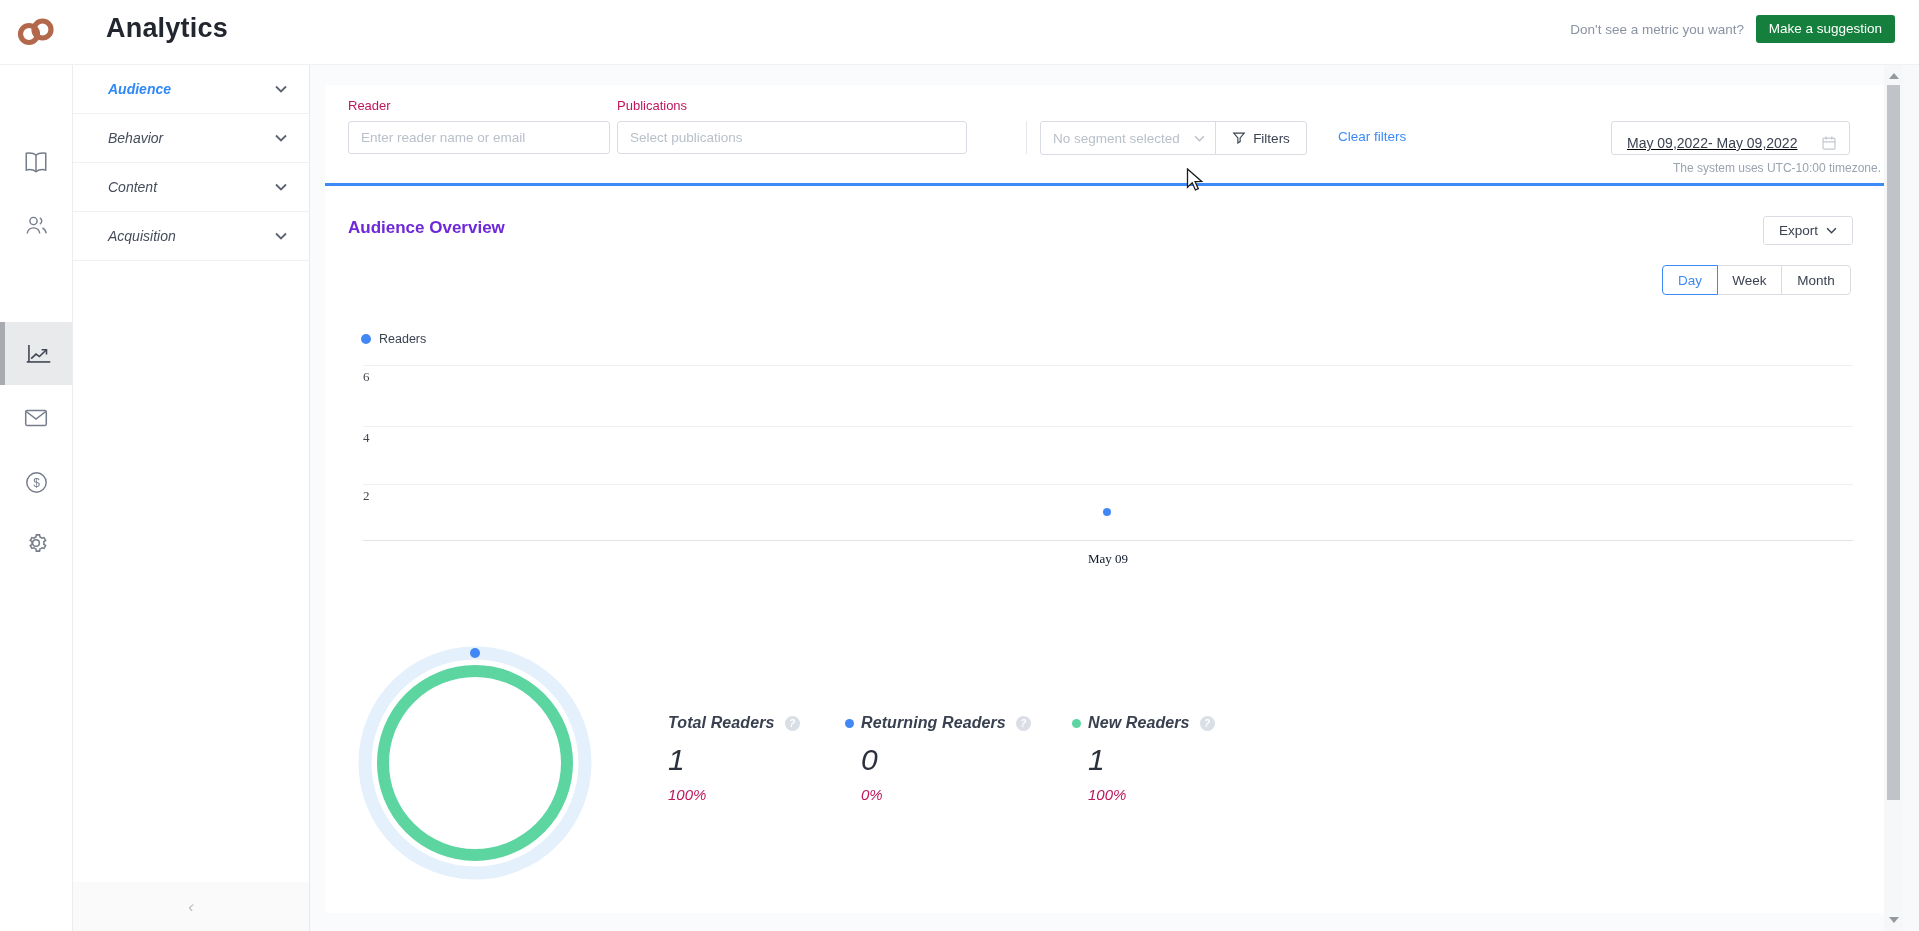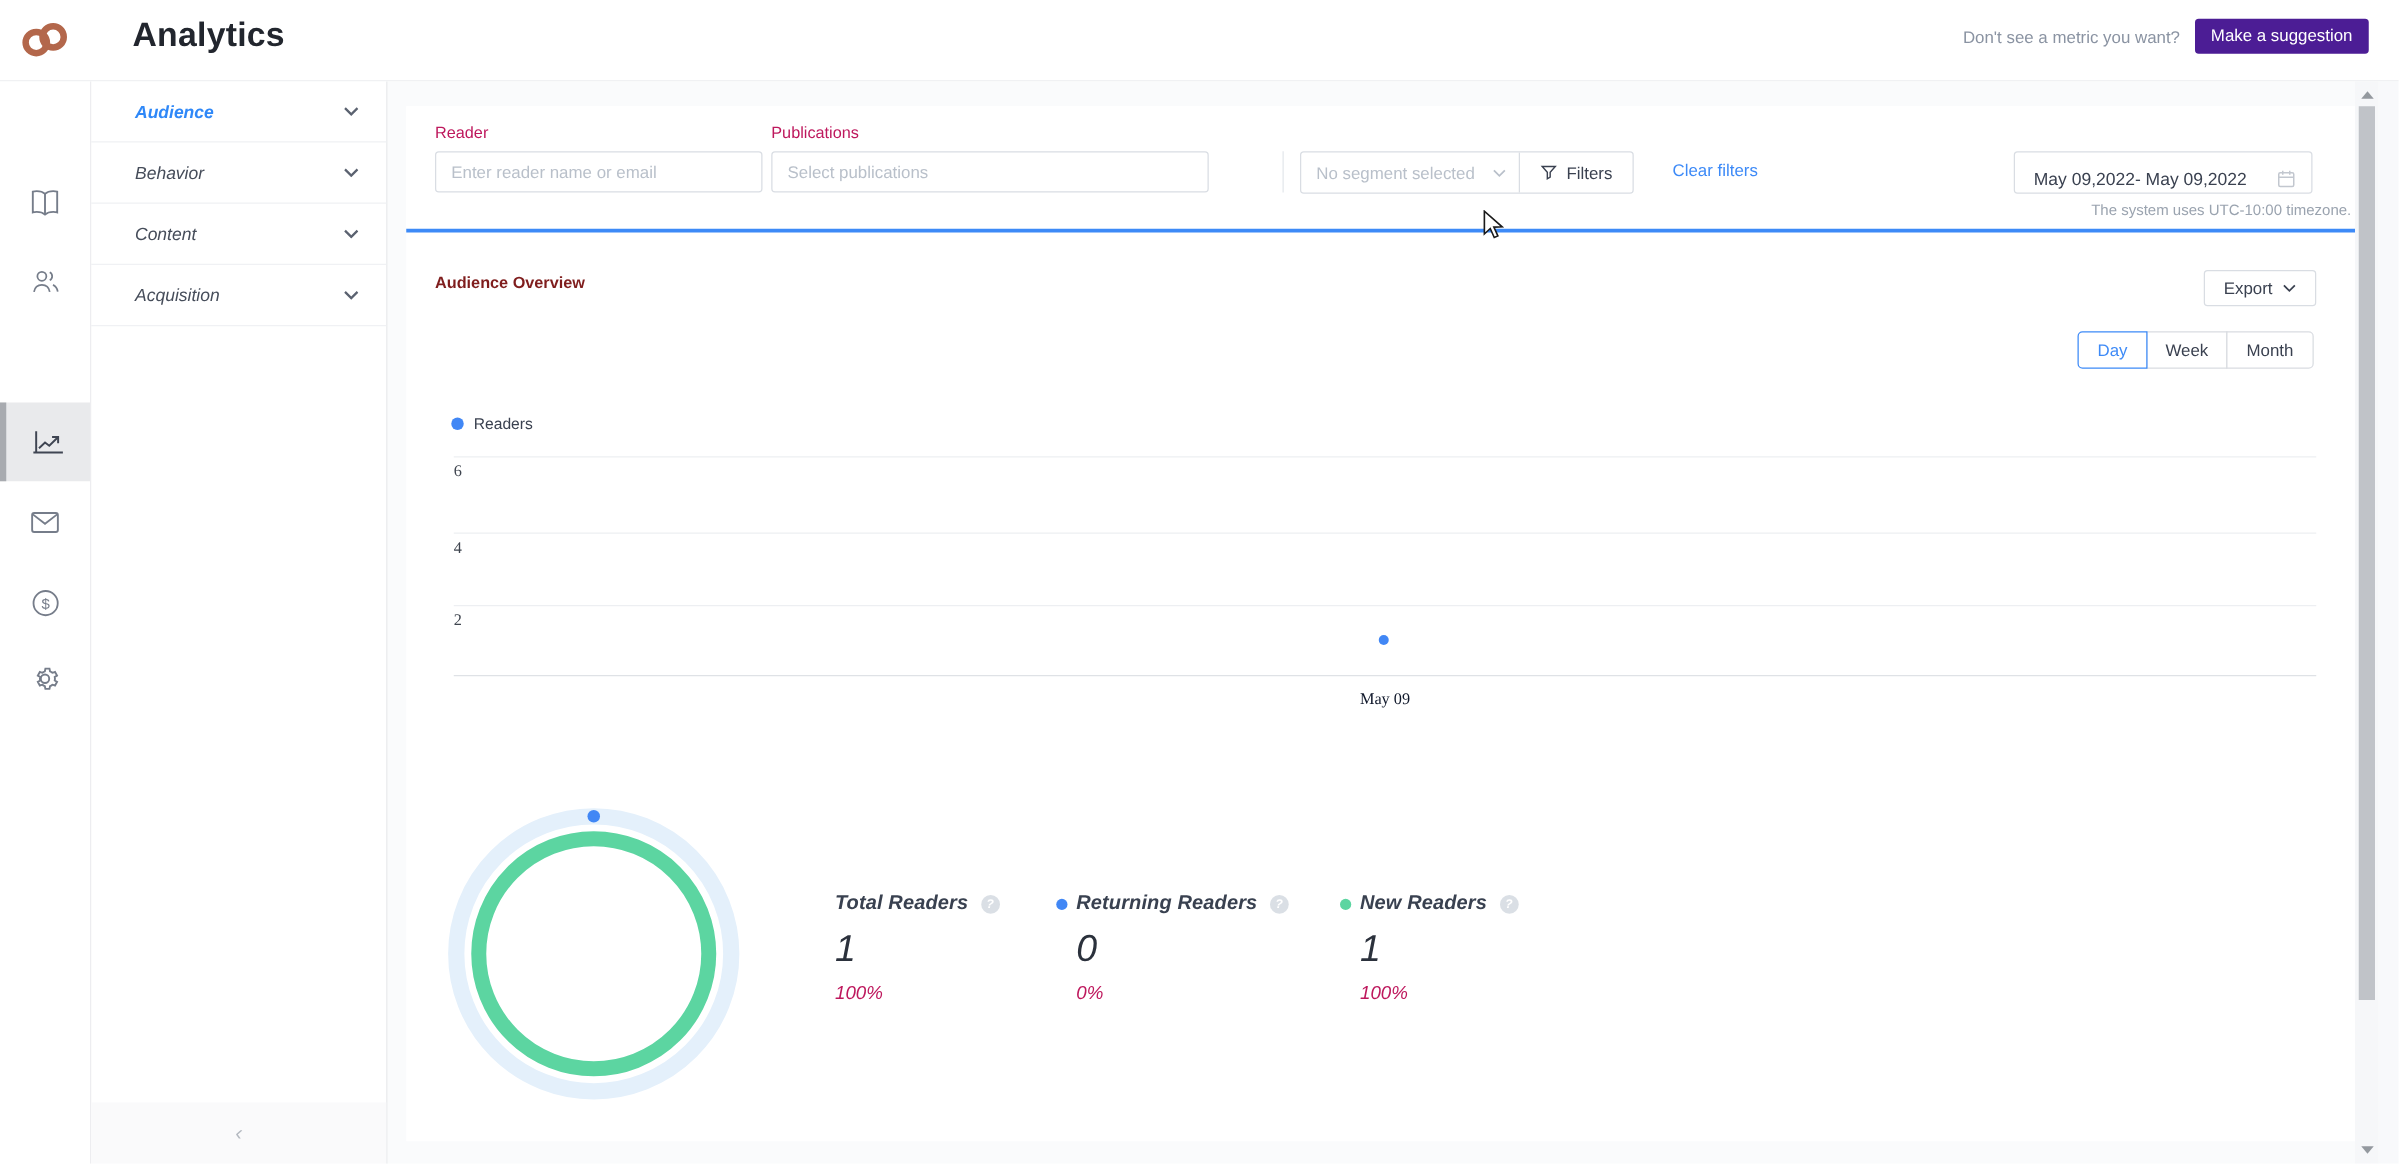--- a/index.html
+++ b/index.html
@@ -6,21 +6,21 @@
   html,body { width:1919px; height:931px; overflow:hidden; background:#fff;
               font-family:"Liberation Sans", sans-serif; }
   #app { position:relative; width:1626px; height:931px; }
 
   
   .header { position:absolute; left:0; top:0; width:1919px; height:65px; background:#fff;
             border-bottom:1px solid #f0f1f3; z-index:5; }
   .logo { position:absolute; left:16px; top:12px; }
   .app-title { position:absolute; left:106px; top:13px; font-size:27px; font-weight:700; color:#22262e; letter-spacing:.2px; }
   .suggest-hint { position:absolute; right:175px; top:22px; font-size:13.5px; color:#8a93a2; }
-  .suggest-btn { position:absolute; right:24px; top:15px; height:28px; padding:0 13px; background:#4c1d95;
+  .suggest-btn { position:absolute; right:24px; top:15px; height:28px; padding:0 13px; background:#15803d;
                  color:#fff; font-size:13.5px; border:none; border-radius:3px; line-height:28px; cursor:pointer; }
 
   
   .rail { position:absolute; left:0; top:65px; width:72px; height:866px; background:#fff; z-index:4; }
   .rail-item { position:absolute; left:0; width:72px; height:52px; display:flex; align-items:center; justify-content:center; cursor:pointer; }
   .rail-item.active { background:#e9eaec; height:63px; border-left:5px solid #a8abb0; }
 
   
   .subnav { position:absolute; left:72px; top:65px; width:238px; height:866px; background:#fff;
             border-left:1px solid #ededf0; border-right:1px solid #e7e9ec; z-index:4;font-style:italic; }
@@ -43,26 +43,26 @@
              font-size:13.5px; color:#3a4150; font-family:"Liberation Sans", sans-serif; outline:none; }
   .f-input::placeholder { color:#b9c0ca; }
   .vdiv { position:absolute; left:701px; top:36px; width:1px; height:33px; background:#e4e7eb; }
   .compound { position:absolute; left:715px; top:36px; height:34px; display:flex; border:1px solid #d9dde3; border-radius:3px; background:#fff; }
   .seg-cell { width:175px; display:flex; align-items:center; justify-content:space-between; padding:0 10px 0 12px;
               font-size:13.5px; color:#b9c0ca; border-right:1px solid #d9dde3; cursor:pointer; }
   .flt-cell { width:90px; display:flex; align-items:center; justify-content:center; gap:7px;
               font-size:13.5px; color:#3a4150; cursor:pointer; }
   .clear-link { position:absolute; left:1013px; top:44px; font-size:13.5px; color:#3d8af7; cursor:pointer; }
   .datebox { position:absolute; left:1286px; top:36px; width:239px; height:34px; border:1px solid #d9dde3; border-radius:3px;
-             display:flex; align-items:center; padding:10px 12px 0 15px; cursor:pointer; }
+             display:flex; align-items:center; padding:10px 12px 0 15px; cursor:pointer;text-decoration:underline; }
   .datebox .dtxt { flex:1; font-size:14px; color:#3a4150; }
   .tz-note { position:absolute; right:3px; top:76px; font-size:12px; color:#9aa3af; }
 
   
-  .ov-title { position:absolute; left:23px; top:133px; font-size:13px; font-weight:700; color:#7f1d1d; }
+  .ov-title { position:absolute; left:23px; top:133px; font-size:17px; font-weight:700; color:#6d28d9; }
   .export-btn { position:absolute; left:1438px; top:131px; width:90px; height:29px; border:1px solid #d9dde3; border-radius:3px;
                 background:#fff; display:flex; align-items:center; justify-content:center; gap:8px;
                 font-size:13.5px; color:#3a4150; cursor:pointer; }
   .dwm { position:absolute; left:1337px; top:180px; height:30px; display:flex; }
   .dwm-cell { height:30px; border:1px solid #d9dce1; background:#fff; margin-left:-1px; display:flex; align-items:center;
               justify-content:center; font-size:13.5px; color:#3a4150; cursor:pointer; }
   .dwm-cell.first { border-radius:4px 0 0 4px; margin-left:0; }
   .dwm-cell.last { border-radius:0 4px 4px 0; }
   .dwm-cell.active { border-color:#3d8af7; color:#3d8af7; z-index:2; }
 

